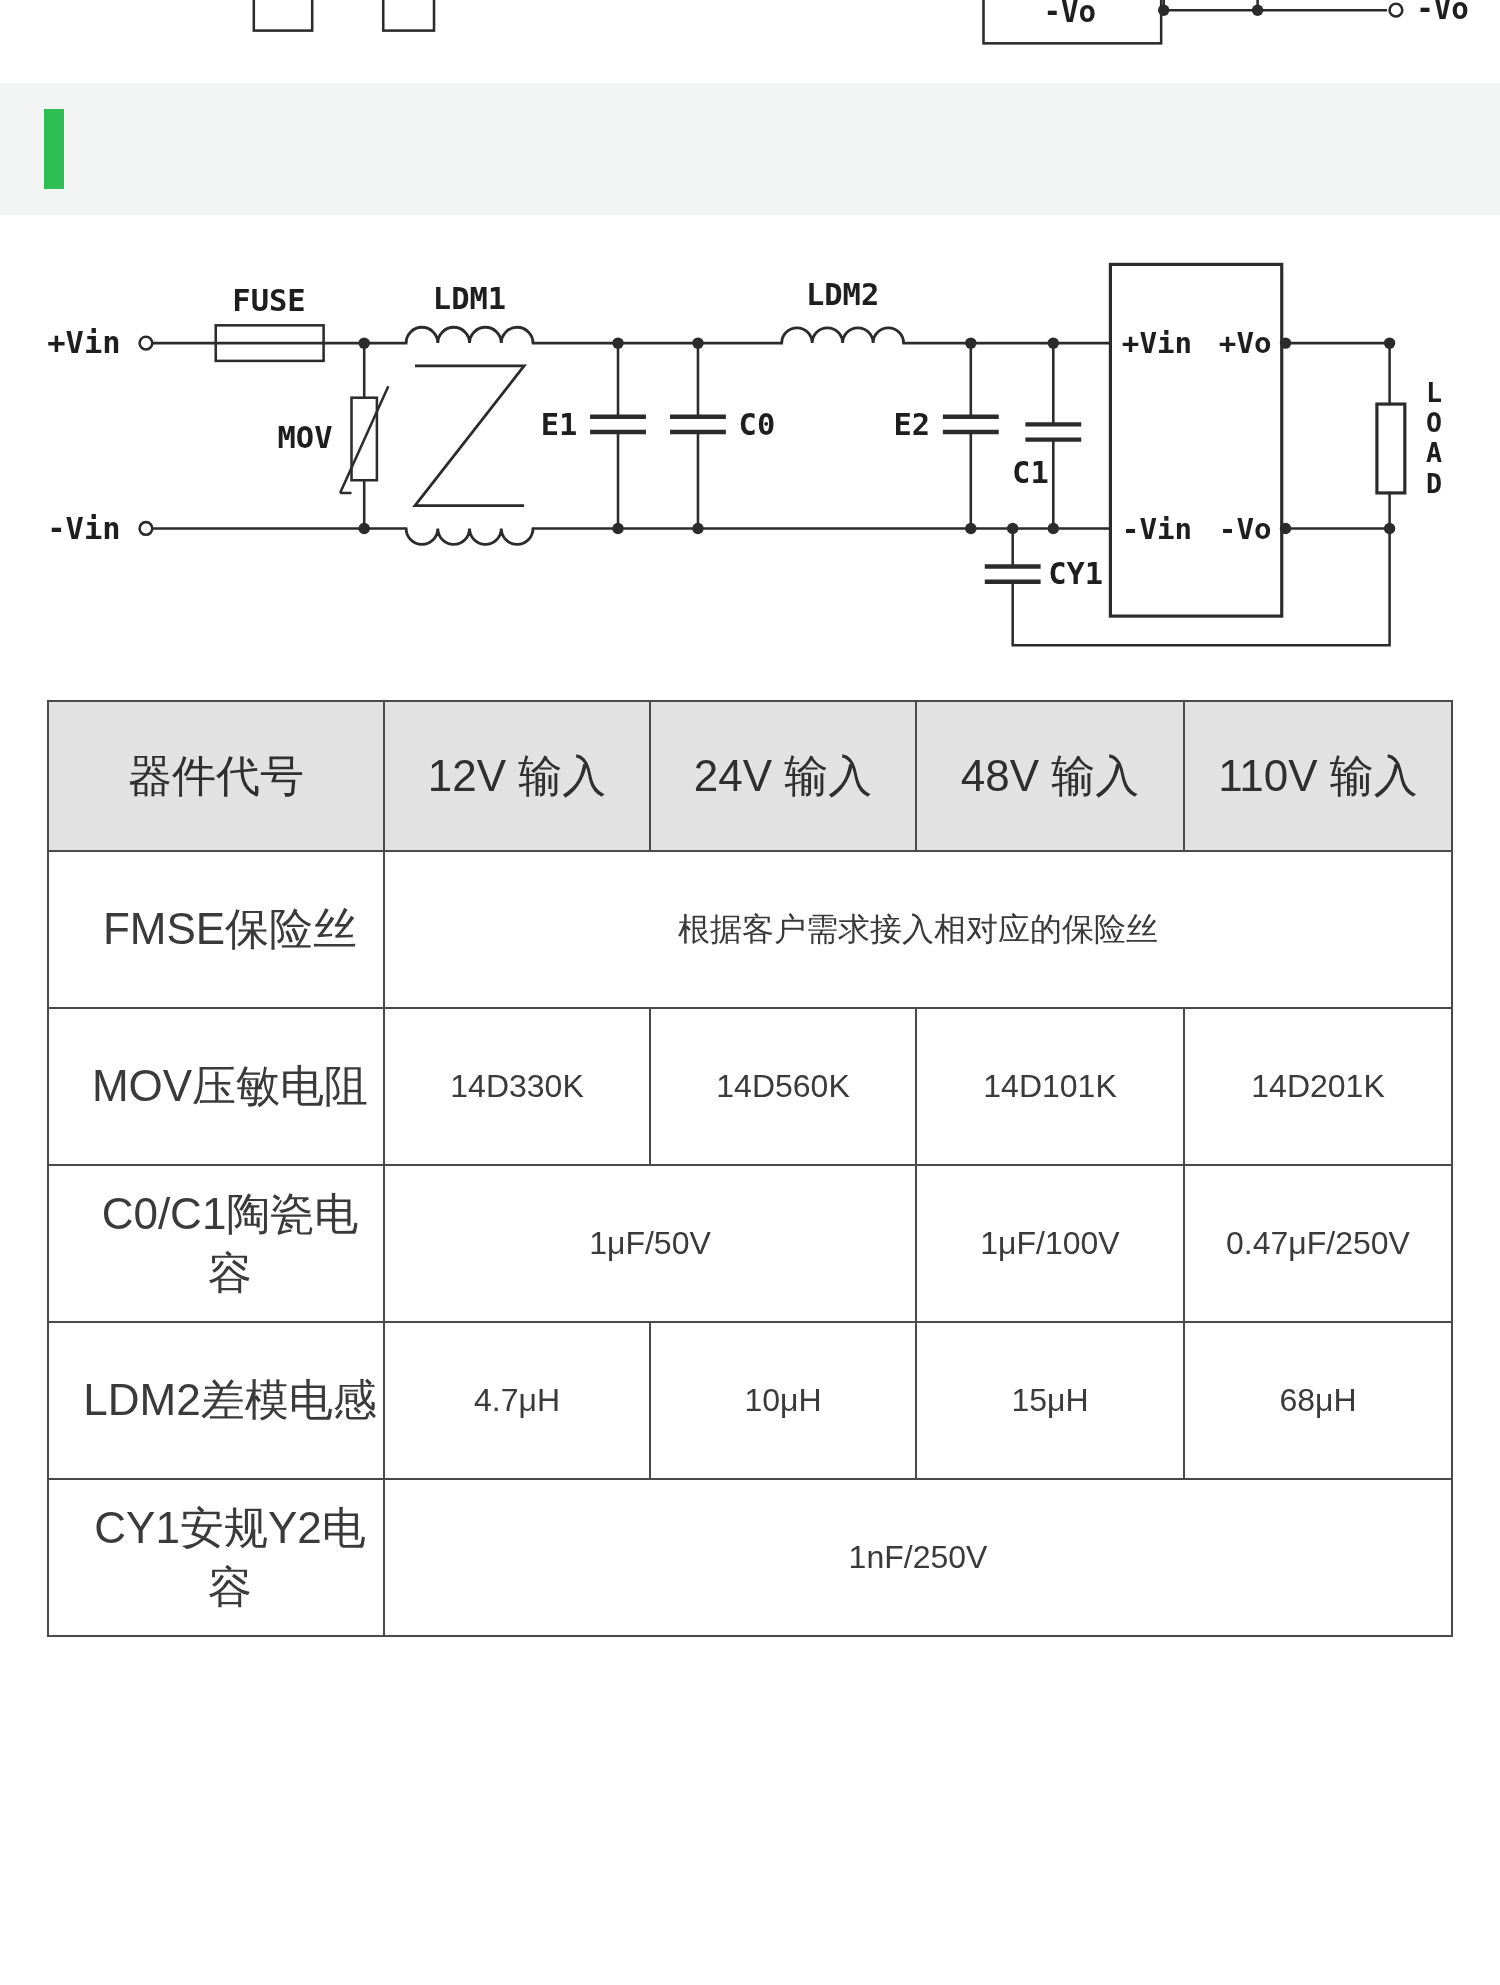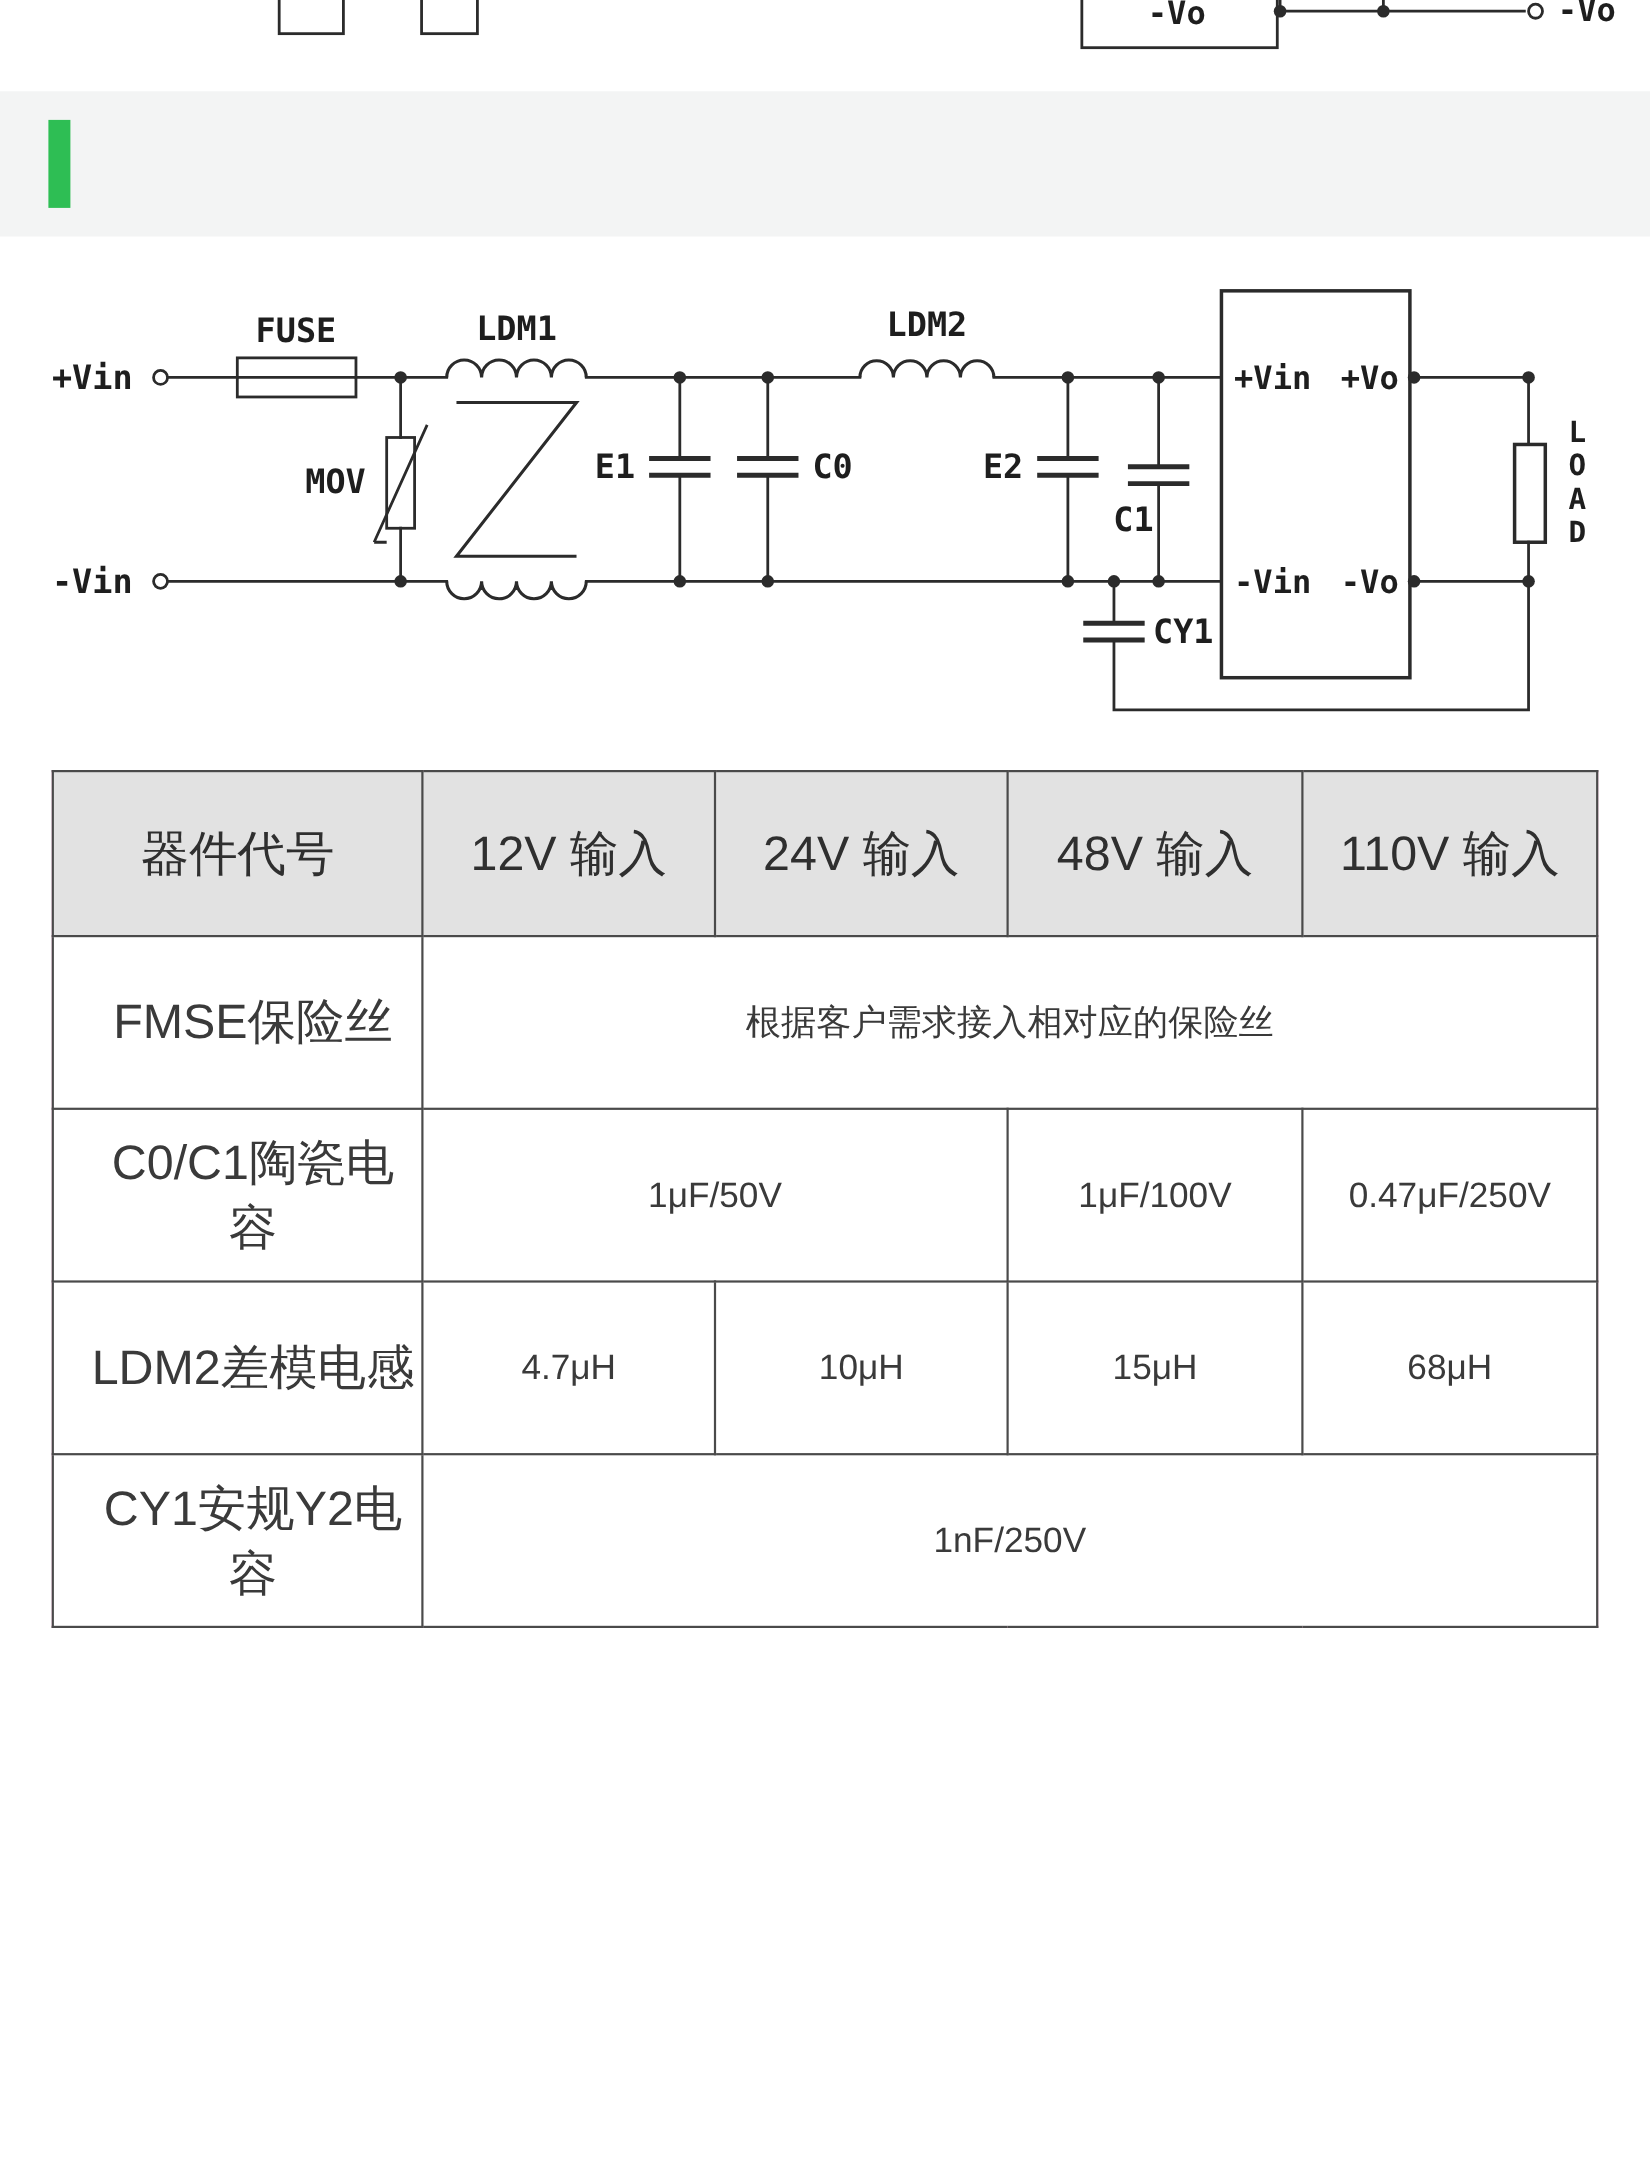--- a/index.html
+++ b/index.html
@@ -20,21 +20,21 @@
 
   .circuit-wrap { margin-top:24px; background:#fff; }
   .circuit-wrap svg { display:block; }
   svg text {
     font-family:"DejaVu Sans Mono","Liberation Mono",monospace;
     font-weight:600; fill:#1e1e1e;
   }
 
   .comp-table {
     border-collapse:collapse; table-layout:fixed;
-    width:1404px; margin:42px auto 16px auto; background:#f9a8d4;
+    width:1404px; margin:42px auto 16px auto; background:#84cc16;
   }
   .comp-table th, .comp-table td {
     border:2px solid #4a4a4a; text-align:center; vertical-align:middle; padding:0 4px;
   }
   .comp-table th { height:150px; background:#e2e2e2; font-size:44px; font-weight:400; color:#2f2f2f; }
   .comp-table td { height:157px; font-size:32px; color:#3a3a3a; background:#fff; }
   .comp-table td.rowlabel { font-size:44px;padding-left:32px; }
 </style>
 </head>
 <body>
@@ -176,20 +176,27 @@
       <th>48V 输入</th>
       <th>110V 输入</th>
     </tr>
   </thead>
   <tbody>
     <tr>
       <td class="rowlabel">FMSE保险丝</td>
       <td colspan="4">根据客户需求接入相对应的保险丝</td>
     </tr>
     <tr>
+      <td class="rowlabel">MOV压敏电阻</td>
+      <td>14D330K</td>
+      <td>14D560K</td>
+      <td>14D101K</td>
+      <td>14D201K</td>
+    </tr>
+    <tr>
       <td class="rowlabel">C0/C1陶瓷电容</td>
       <td colspan="2">1μF/50V</td>
       <td>1μF/100V</td>
       <td>0.47μF/250V</td>
     </tr>
     <tr>
       <td class="rowlabel">LDM2差模电感</td>
       <td>4.7μH</td>
       <td>10μH</td>
       <td>15μH</td>

